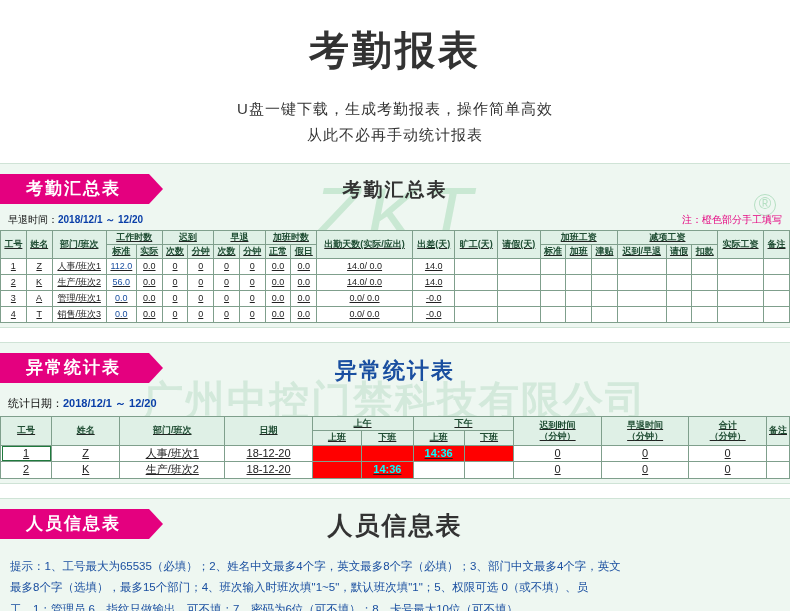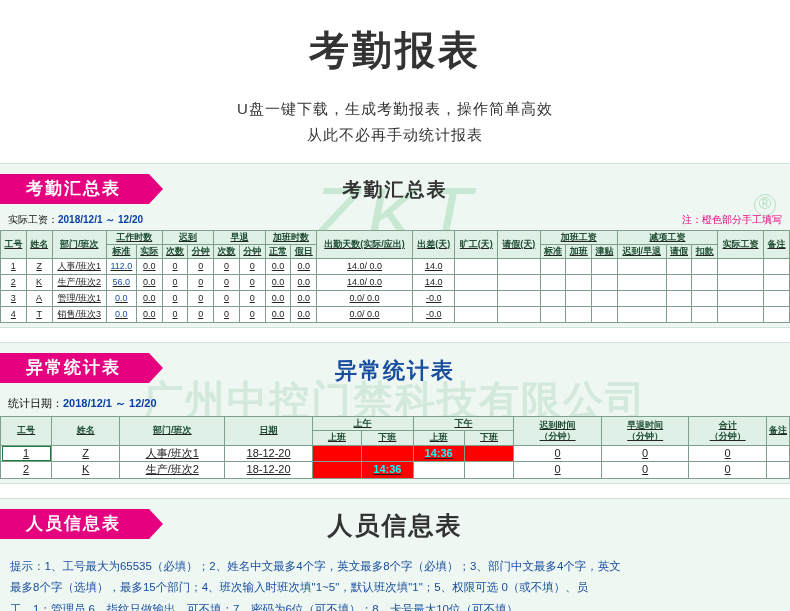--- a/index.html
+++ b/index.html
@@ -140,21 +140,21 @@
     <div class="band" style="padding-bottom:4px;">
       <div class="wm">
         <div class="wm-zkt">ZKT</div>
         <div class="wm-r">®</div>
       </div>
       <div class="ribbon">考勤汇总表</div>
       <div class="band-title">考勤汇总表</div>
 
       <div class="meta">
         <div class="date">
-          <span>实际工资：</span><b>2018/12/1 ～ 12/20</b>
+          <span>早退时间：</span><b>2018/12/1 ～ 12/20</b>
         </div>
         <div class="note">注：橙色部分手工填写</div>
       </div>
 
       <table class="grid t-summary">
         <thead>
           <tr>
             <th rowspan="2">工号</th>
             <th rowspan="2">姓名</th>
             <th rowspan="2">部门/班次</th>

